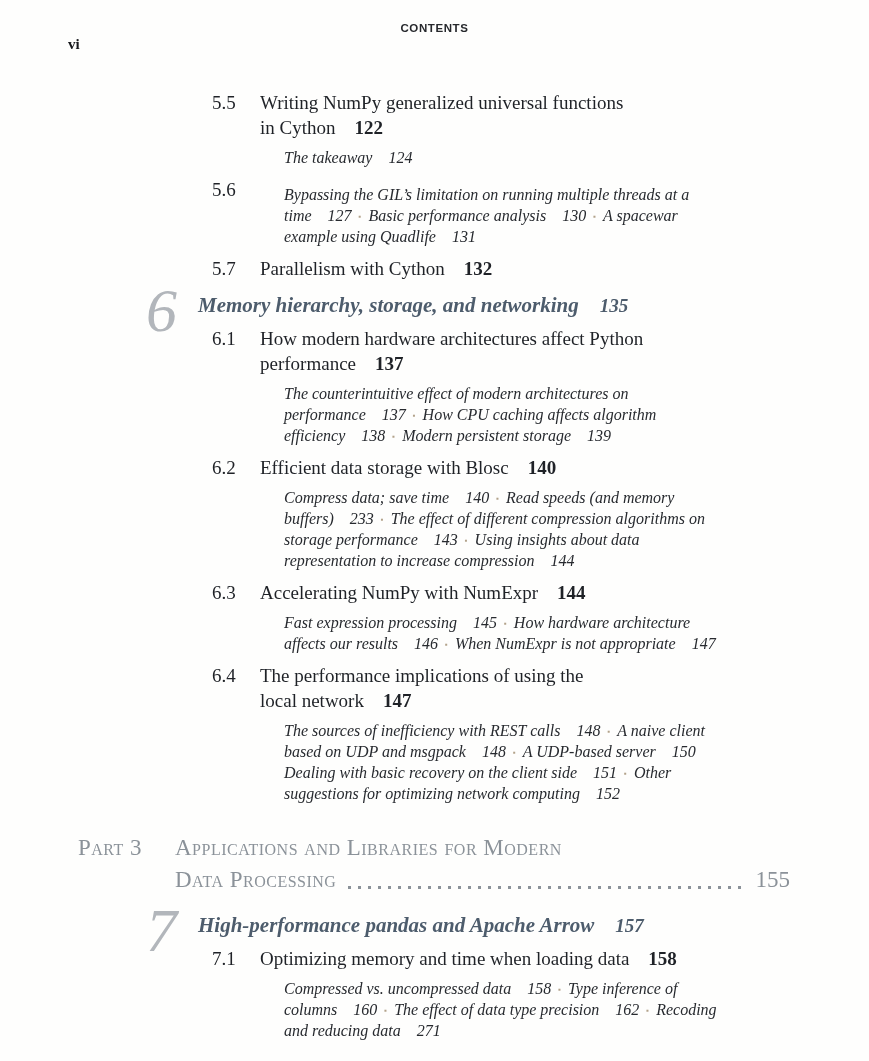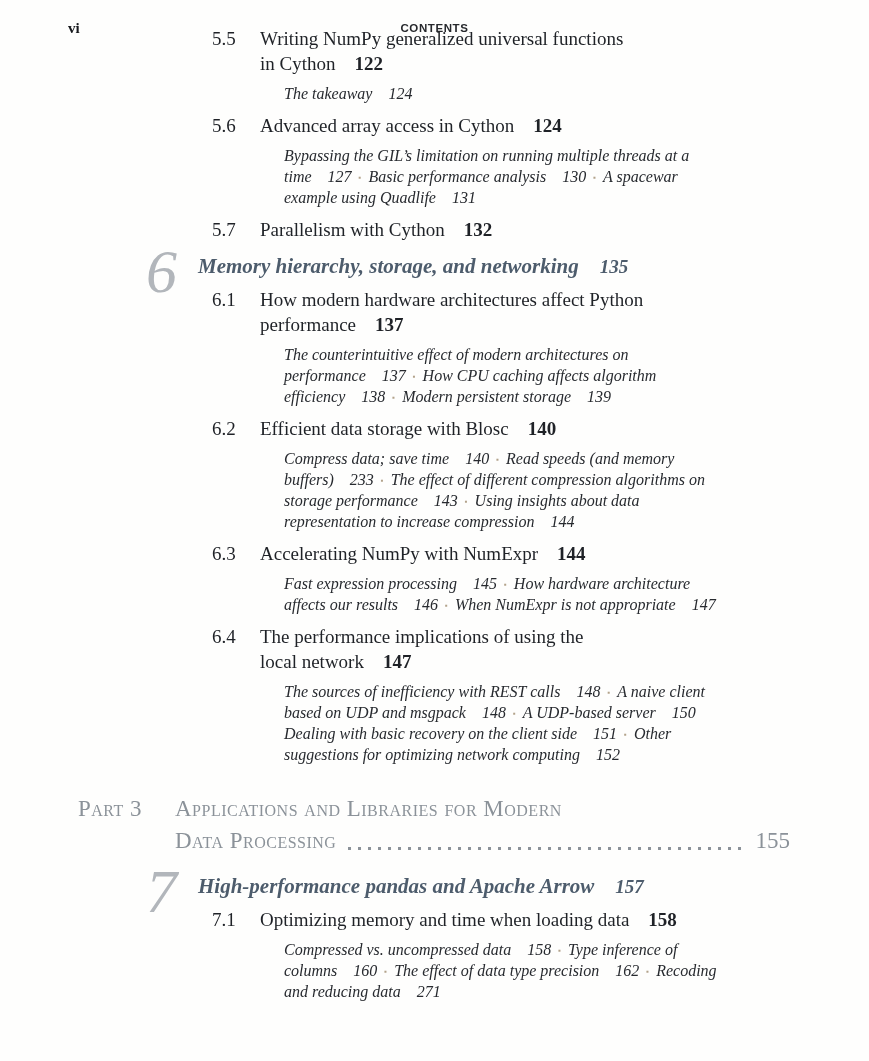--- a/index.html
+++ b/index.html
@@ -9,30 +9,30 @@
     margin:0 auto;
     background:#fefefd;
     font-family:"Liberation Serif","DejaVu Serif",serif;
     color:#1f2227;
     overflow:hidden;
     box-sizing:border-box;
   }
   
   .running-head{position:absolute;top:20px;left:0;right:0;height:20px;}
   .folio{
-    position:absolute;left:68px;top:0;
+    position:absolute;left:68px;top:16px;
     font-weight:bold;font-size:15px;color:#17191d;
   }
   .rh-title{
     position:absolute;left:0;right:0;top:2px;text-align:center;
     font-family:"Liberation Sans","DejaVu Sans",sans-serif;
     font-weight:bold;font-size:11.5px;letter-spacing:.6px;color:#26282c;
   }
   
-  .toc{padding-top:26px;}
+  .toc{padding-top:90px;}
   .section{display:flex;margin:0 60px 9px 212px;}
   .sec-num{flex:0 0 48px;font-size:19px;line-height:25px;}
   .sec-body{flex:1;}
   .sec-line{font-size:19px;line-height:25px;}
   .pagenum{margin-left:19px;font-weight:bold;}
   .subs{
     margin:7px 0 0 24px;
     font-style:italic;font-size:16px;line-height:21px;color:#272a2f;
   }
   .subline{white-space:nowrap;}
@@ -93,21 +93,20 @@
         <div class="sec-line"><span>in Cython</span><span class="pagenum">122</span></div>
         <div class="subs">
           <div class="subline"><span>The takeaway  124</span></div>
         </div>
       </div>
     </div>
 
     <div class="section">
       <span class="sec-num">5.6</span>
       <div class="sec-body">
-        <div class="sec-line"><span>Advanced array access in Cython</span><span class="pagenum">124</span></div>
         <div class="subs">
           <div class="subline"><span>Bypassing the GIL’s limitation on running multiple threads at a</span></div>
           <div class="subline"><span>time  127</span><span class="sep">▪</span><span>Basic performance analysis  130</span><span class="sep">▪</span><span>A spacewar</span></div>
           <div class="subline"><span>example using Quadlife  131</span></div>
         </div>
       </div>
     </div>
 
     <div class="section">
       <span class="sec-num">5.7</span>

